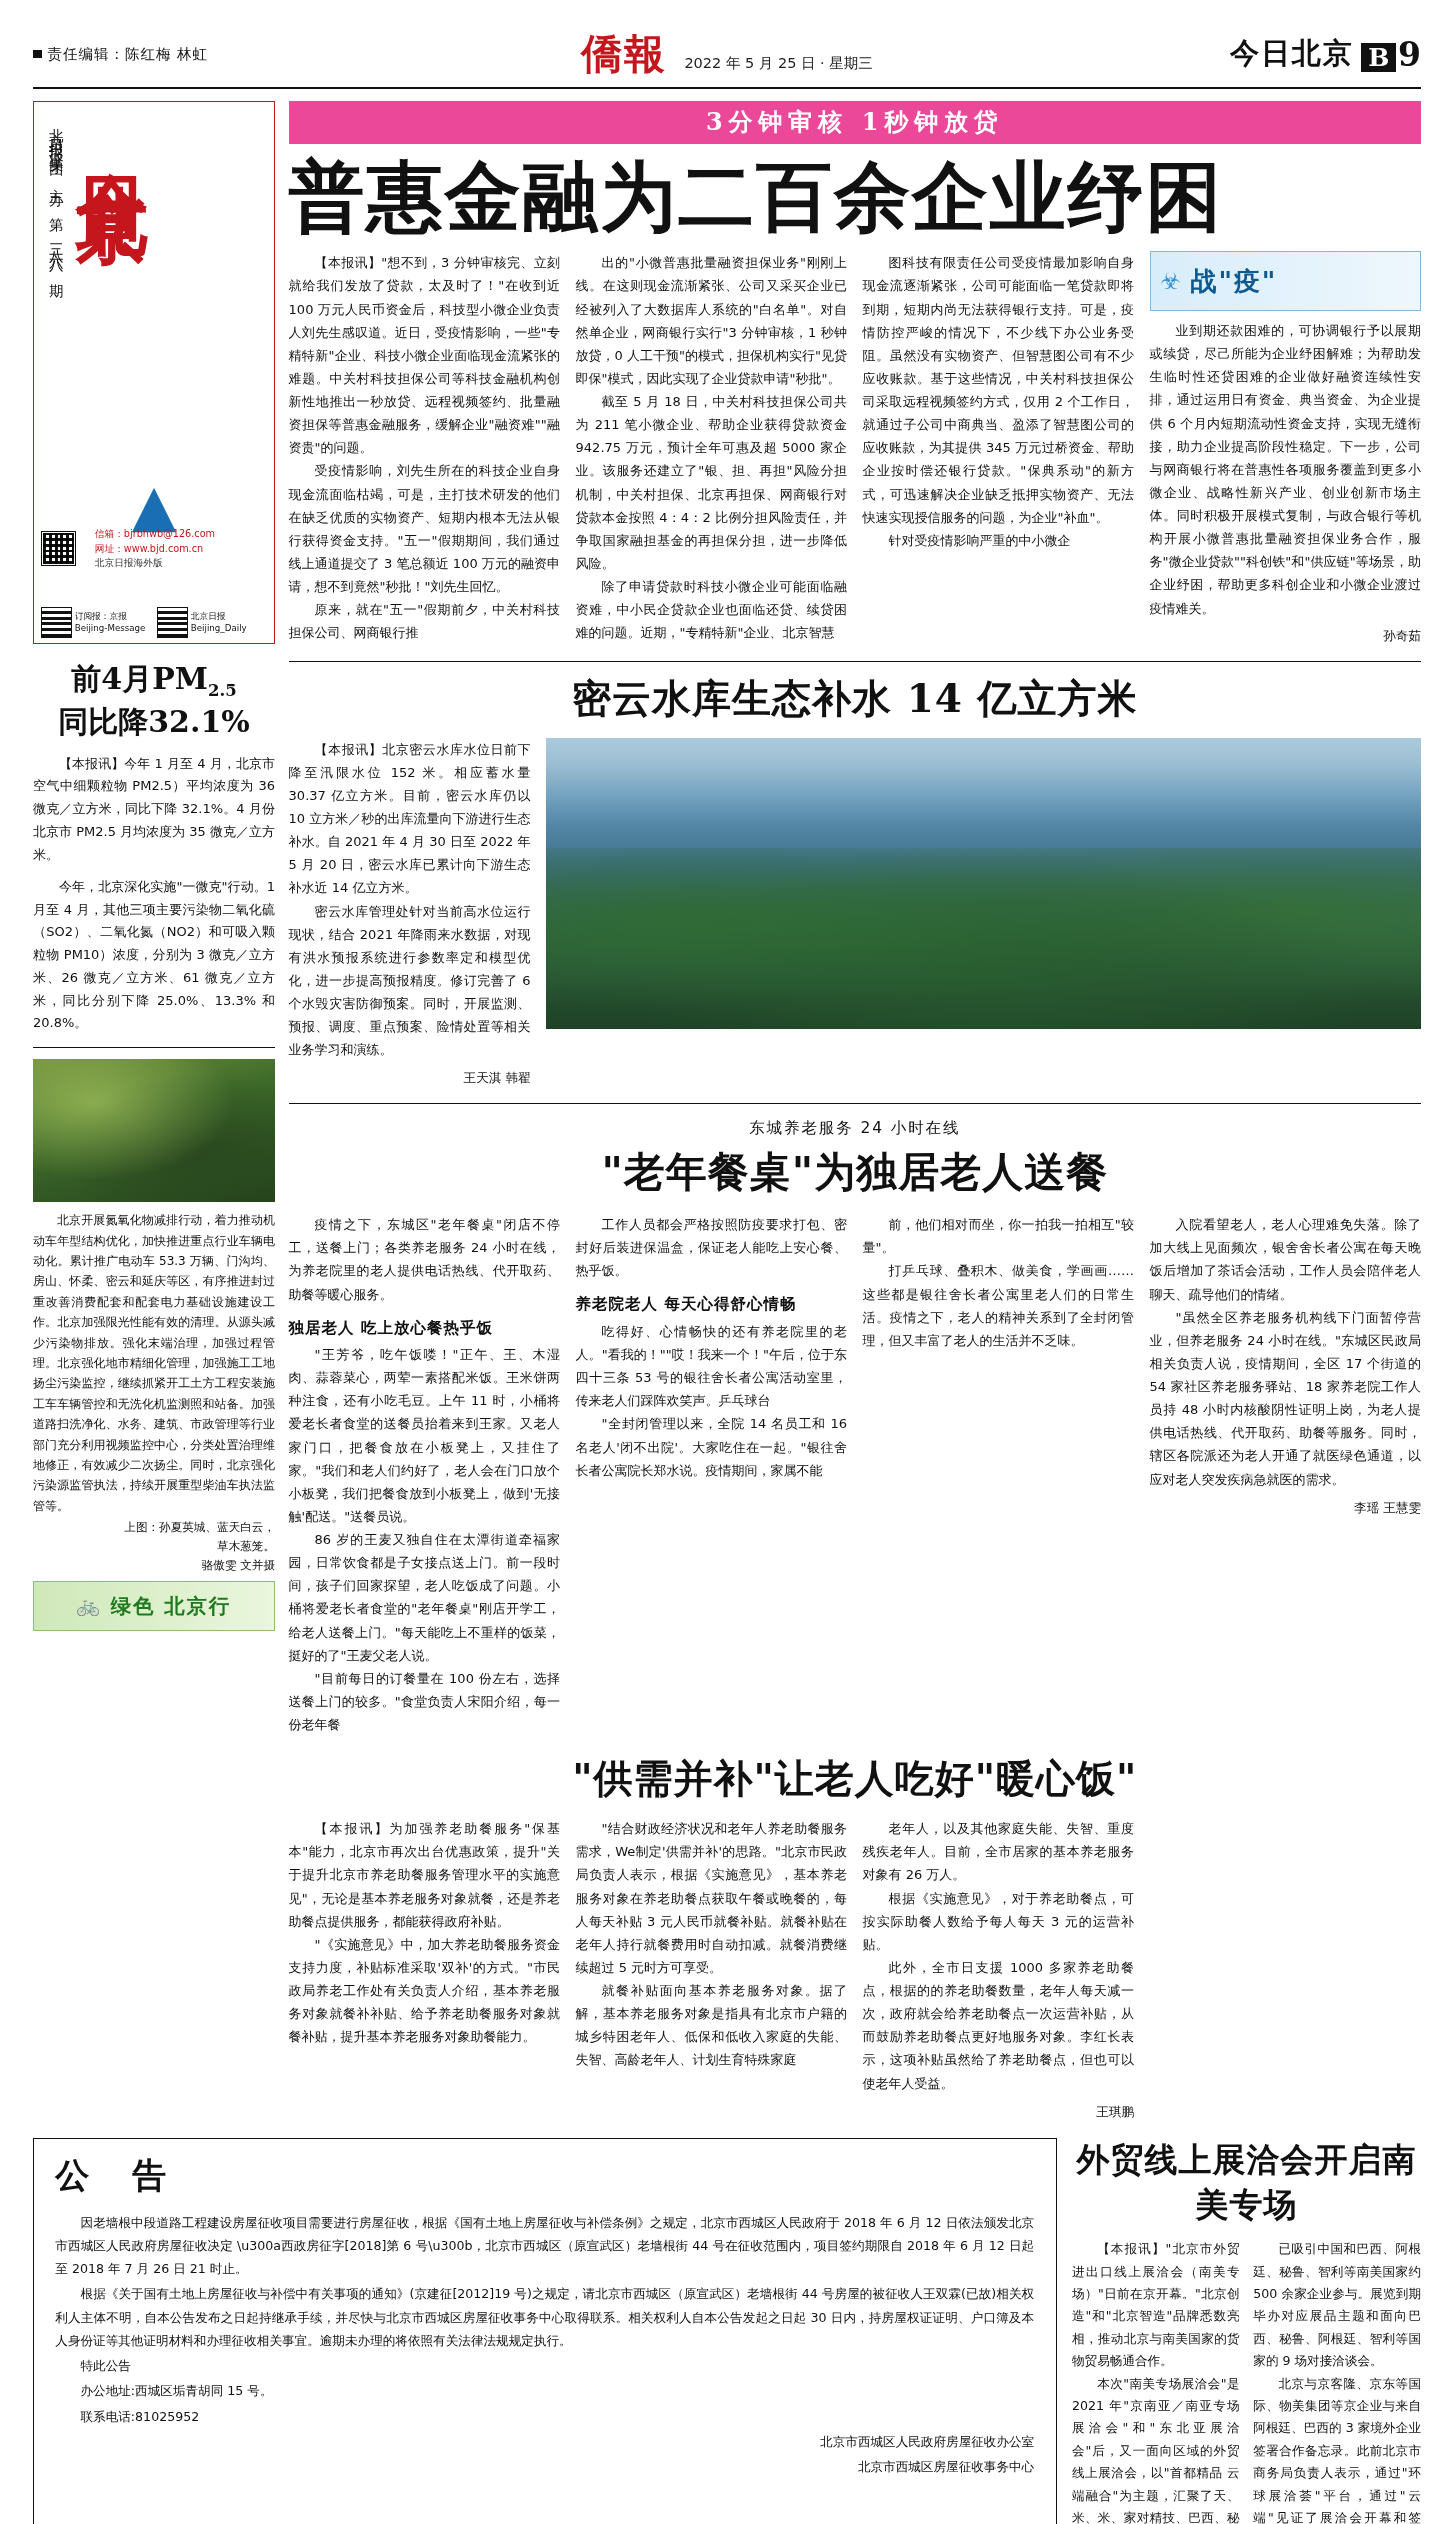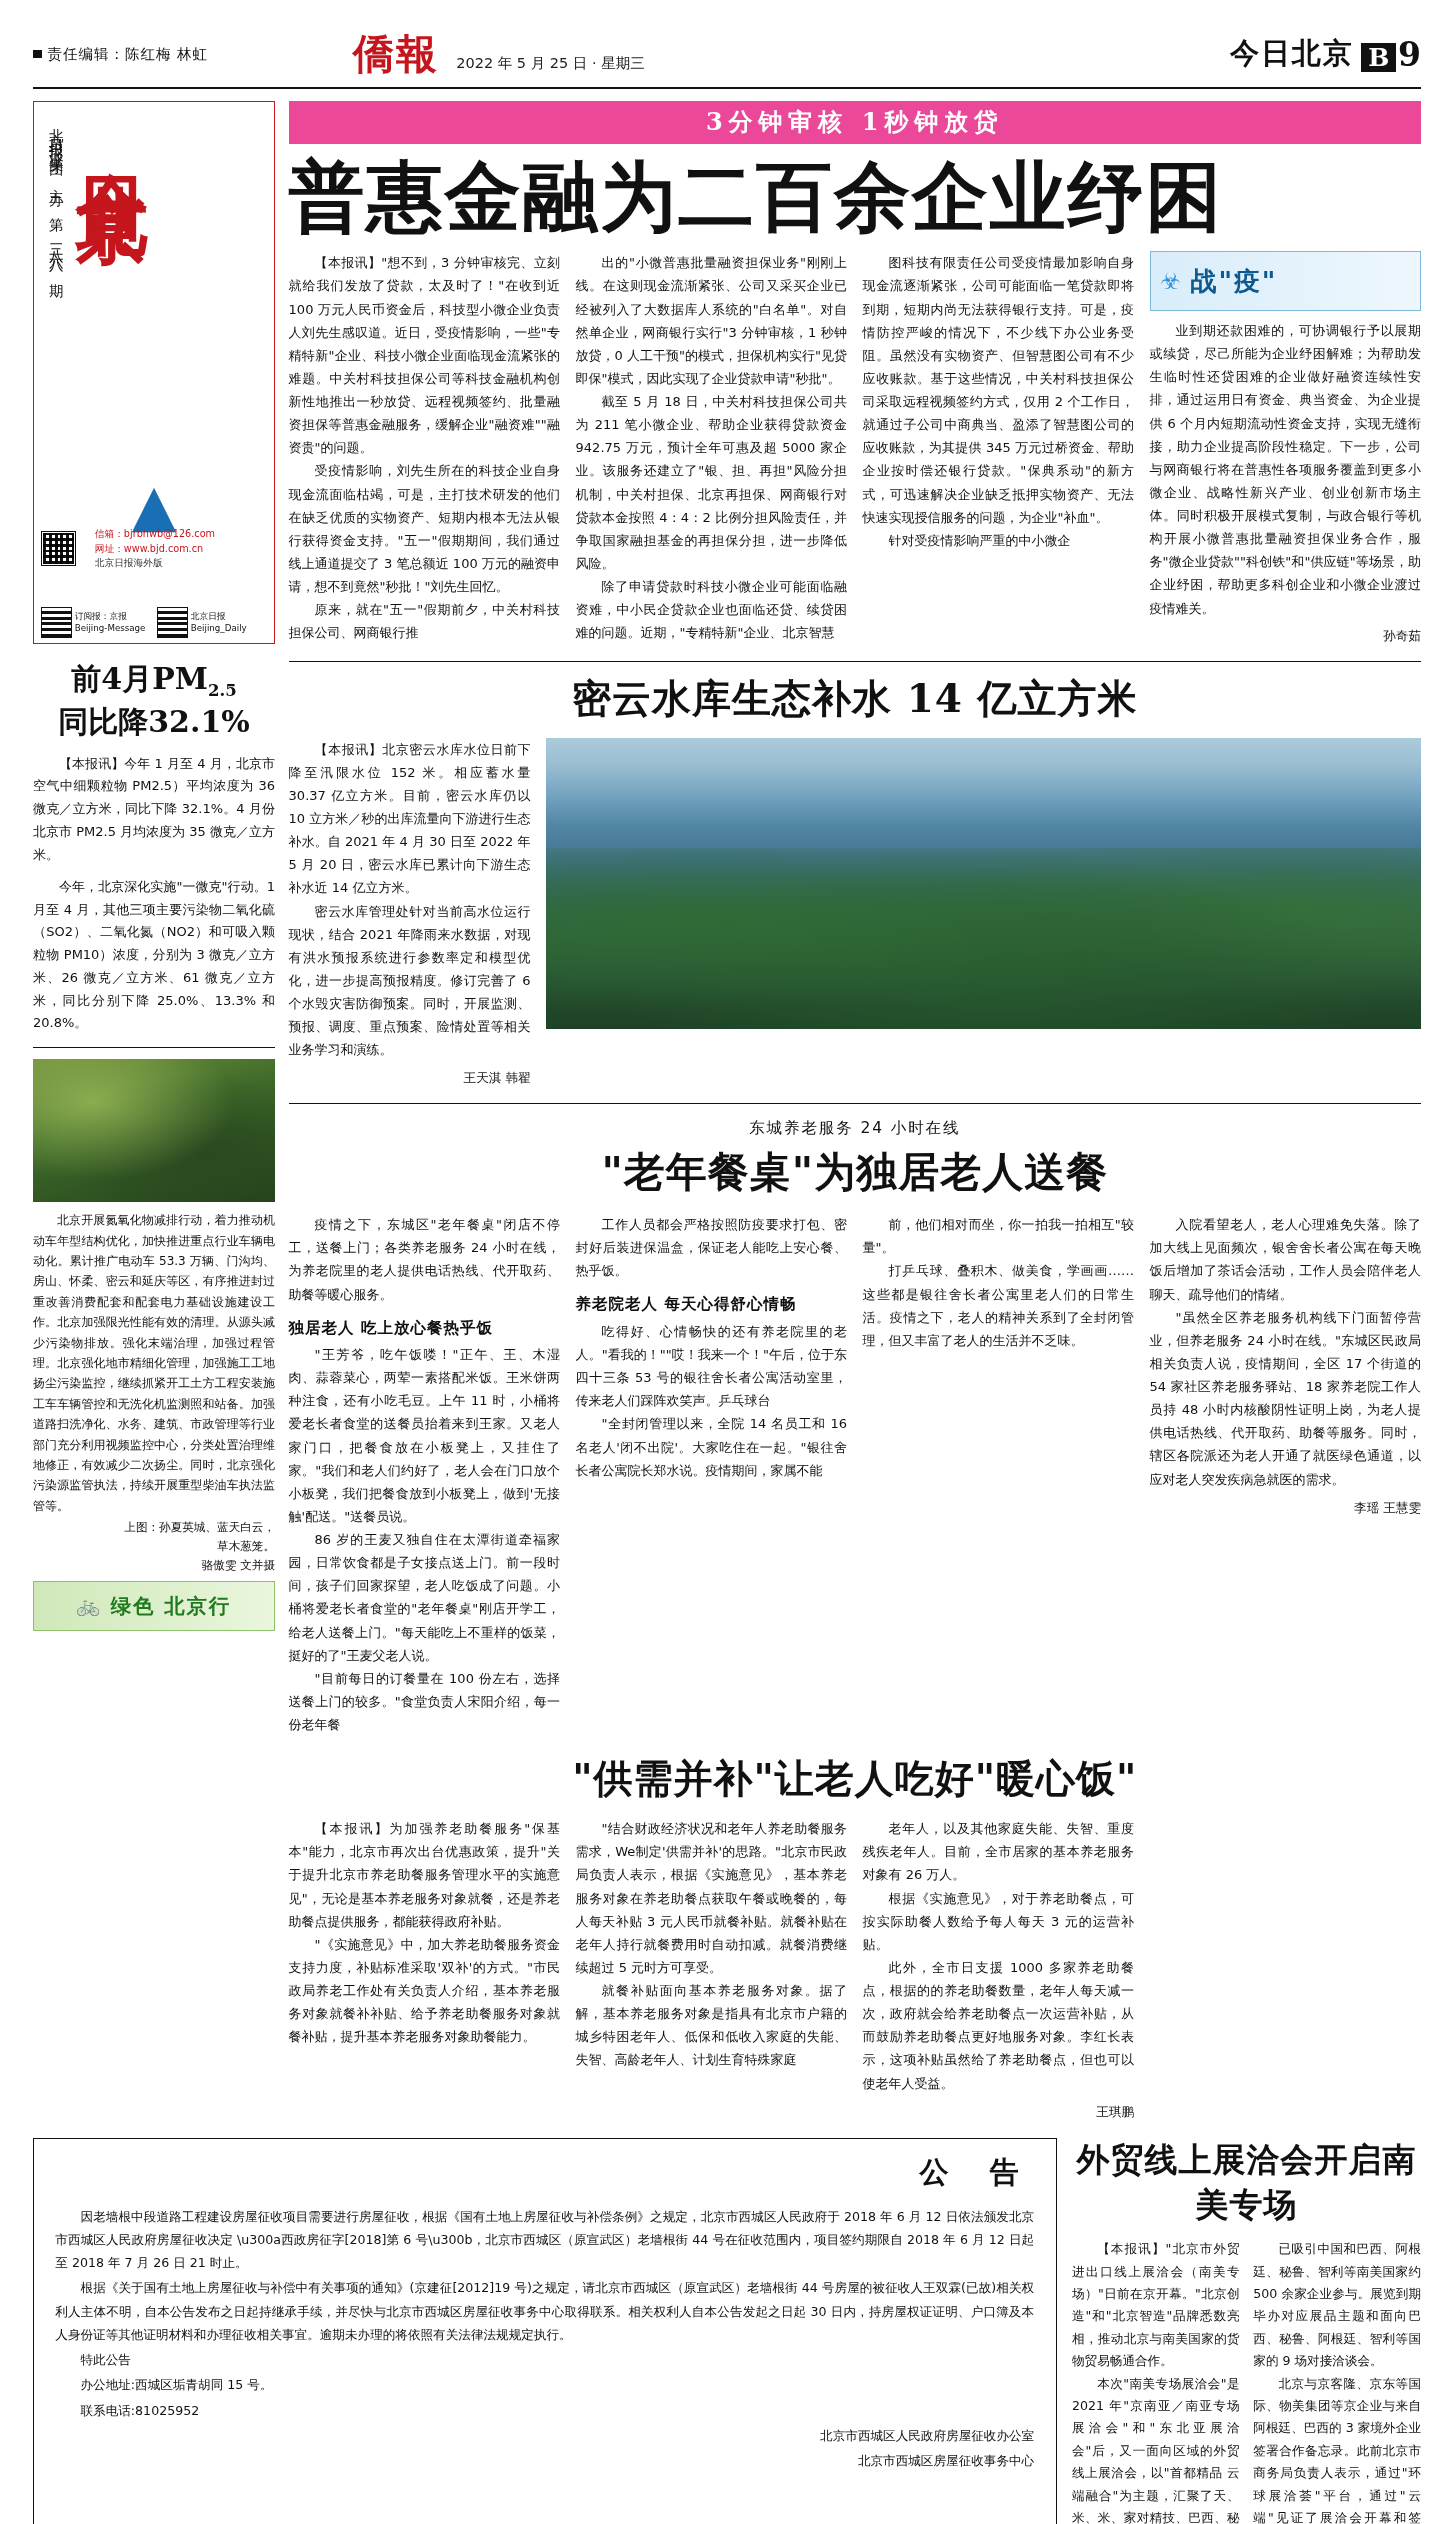--- a/index.html
+++ b/index.html
@@ -34,20 +34,21 @@
     align-items: center;
     gap: 5.8px;
     min-width: 320px;
   }
   .mh-sq { width: 8.7px; height: 8.7px; background: #111; display: inline-block; }
   .mh-center {
     display: flex;
     align-items: baseline;
     gap: 17.4px;
     flex: 1;
+    justify-content: center;
   }
   .mh-logo {
     font-family: "DejaVu Serif", serif;
     font-size: 41px;
     font-weight: bold;
     color: #c4161c;
     letter-spacing: 1.9px;
     line-height: 1;
   }
   .mh-date { font-size: 14.5px; color: #222; }
@@ -346,23 +347,23 @@
   
   .bottom {
     display:flex; gap: 15.5px; margin-top: 15.5px;
   }
   .notice {
     flex: 1;
     border: 1px solid #111;
     padding: 13.6px 21.3px 17.4px;
   }
   .notice-title {
-    text-align:right;
-    font-family: "DejaVu Serif", serif;
-    font-size: 29px;
+    text-align:left;
+    font-family: "DejaVu Serif", serif;
+    font-size: 34px;
     font-weight: bold;
     letter-spacing: 15.5px;
     margin-bottom: 11.6px;
   }
   .notice p {
     font-size: 12.6px; line-height: 1.85; text-align: justify; text-indent: 2em;
     margin-bottom: 1.9px;
   }
   .notice .sig { text-align:right; text-indent:0; }
   .trade { width: 349px; flex:none; }

